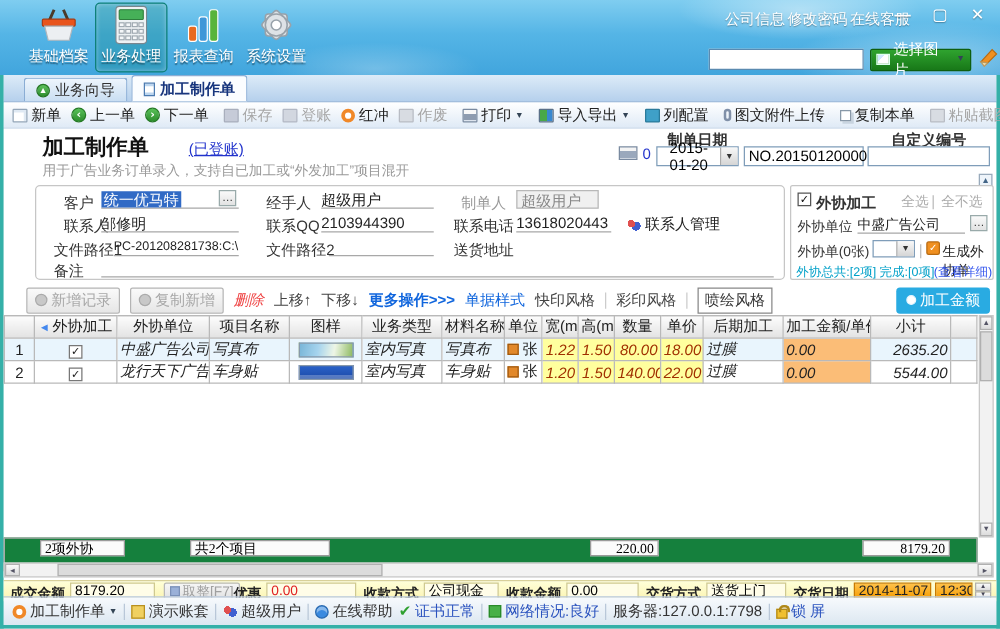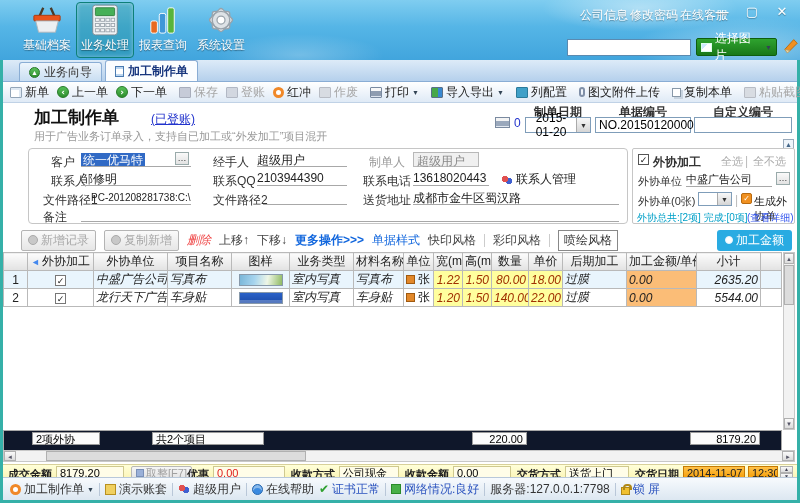--- a/index.html
+++ b/index.html
@@ -133,22 +133,22 @@
   .sq { width:9px; height:9px; background:#e2882a; border:1px solid #a05a10; display:inline-block; margin-right:3px; vertical-align:-1px; }
   .thumb { display:block; width:44px; height:12px; margin:0 auto; border:1px solid #8899aa; }
   .t1 { background:linear-gradient(100deg,#79b6d8 0%,#a6d4ee 35%,#eef6e6 65%,#8fba62 100%); }
   .t2 { background:linear-gradient(#2a62c8,#1b4aa8); box-shadow:inset 0 -3px 0 rgba(255,255,255,.25); }
   .vscroll { position:absolute; left:780px; top:149px; width:12px; height:178px; background:#f2f2f2; border:1px solid #c8c8c8; }
   .vscroll .sb { height:11px; background:linear-gradient(#fafafa,#dcdcdc); border:1px solid #b0b0b0; font-size:6px;
     color:#556; text-align:center; line-height:10px; }
   .vscroll .thm { height:40px; background:#dcdcdc; border:1px solid #b0b0b0; margin-top:1px; }
 
   
-  .sumrow { position:absolute; left:0; top:327px; width:779px; height:27px; background:#0f172a;
-    border:1px solid #a8a8a8; }
+  .sumrow { position:absolute; left:0; top:327px; width:779px; height:27px; background:#15803d;
+    border:1px solid #a8a8a8;font-family:Liberation Serif, serif; }
   .sumbox { position:absolute; top:1px; height:13px; line-height:13px; border:1px solid #9a9a9a; background:#fbfbfb;
     font-size:11px; padding:0 3px; }
 
   
   .hscroll { position:absolute; left:0; top:347px; width:792px; height:12px; background:#f2f2f2; border:1px solid #c8c8c8;
     display:flex; align-items:stretch; }
   .hscroll .sb { width:12px; background:linear-gradient(#fafafa,#dcdcdc); border:1px solid #b0b0b0; font-size:6px;
     color:#556; text-align:center; line-height:10px; }
   .hscroll .thm { width:260px; margin-left:30px; background:#dcdcdc; border:1px solid #b0b0b0; }
   .hspacer { flex:1; }
@@ -365,21 +365,20 @@
       <span class="abs link" style="left:148px; top:8px;">(已登账)</span>
       <span class="abs subtitle" style="left:31px; top:26px;text-align:right;">用于广告业务订单录入，支持自已加工或“外发加工”项目混开</span>
 
       <span class="abs printer" style="left:492px; top:14px;"></span>
       <span class="abs" style="left:511px; top:13px; color:#2233cc;">0</span>
       <span class="abs flabel" style="left:522px; top:1px; width:66px;">制单日期</span>
       <div class="abs fbox" style="left:522px; top:14px; width:66px;">
         <span class="val" style="text-align:center;">2015-01-20</span>
         <span class="dbtn">▼</span>
       </div>
-      <span class="abs flabel" style="left:592px; top:1px; width:96px;">单据编号</span>
       <div class="abs fbox" style="left:592px; top:14px; width:96px;">
         <span class="val" style="text-align:right;">NO.201501200002</span>
       </div>
       <span class="abs flabel" style="left:691px; top:1px; width:98px;">自定义编号</span>
       <div class="abs fbox" style="left:691px; top:14px; width:98px;">
         <span class="val"></span>
       </div>
 
       <div class="abs gbox" style="left:25px; top:45px; width:600px; height:76px;">
         <span class="abs lab" style="left:22px; top:5px;">客户</span>
@@ -399,21 +398,20 @@
         <span class="abs mglink" style="left:472px; top:22px;">
           <span class="uic"></span>
           <span>联系人管理</span>
         </span>
 
         <span class="abs lab" style="left:14px; top:43px;">文件路径1</span>
         <div class="abs ul-in" style="left:62px; top:41px; width:100px; font-size:10px; line-height:15px;">PC-201208281738:C:\Users</div>
         <span class="abs lab" style="left:184px; top:43px;">文件路径2</span>
         <div class="abs ul-in" style="left:234px; top:41px; width:84px;"></div>
         <span class="abs lab" style="left:334px; top:43px;">送货地址</span>
-        <div class="abs ul-in" style="left:384px; top:41px; width:206px;">成都市金牛区蜀汉路</div>
 
         <span class="abs lab" style="left:14px; top:60px;">备注</span>
         <div class="abs ul-in" style="left:52px; top:58px; width:538px;"></div>
       </div>
 
       <span class="panel-collapse">▲</span>
       <div class="abs gbox" style="left:629px; top:45px; width:163px; height:76px; border-radius:2px;">
         <span class="abs cbx" style="left:5px; top:5px;">✓</span>
         <span class="abs lab" style="left:20px; top:5px; font-weight:bold;">外协加工</span>
         <span class="abs dis-t" style="left:88px; top:5px; font-size:11px;">全选</span>

